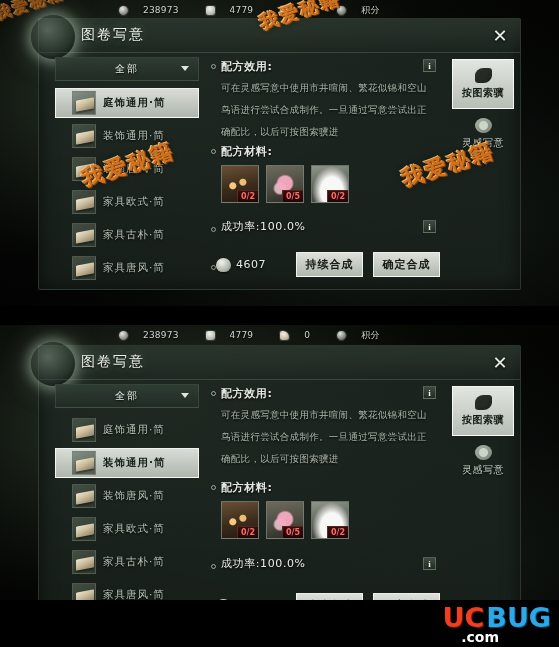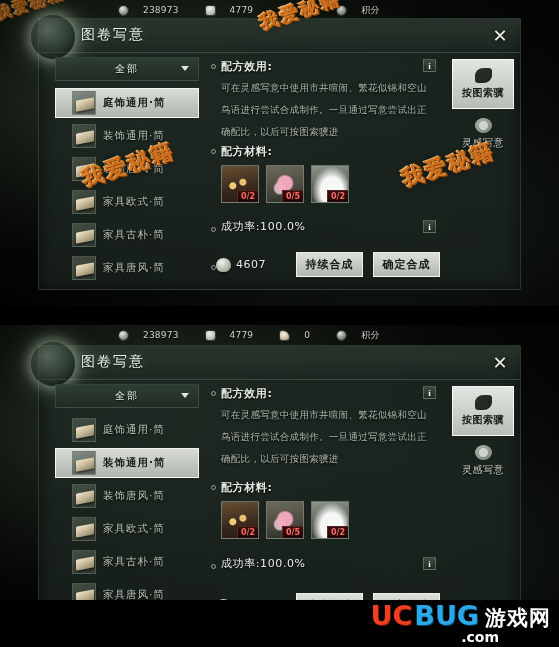--- a/index.html
+++ b/index.html
@@ -559,19 +559,18 @@
     <div class="wm g">我爱秘籍</div>
     <div class="wm d">我爱秘籍</div>
 
   </div>
 
   <div class="botbar">
     <div class="ucbug">
       <div class="line1">
         <span class="uc">UC</span>
           <span class="bug">BUG</span>
-          <span class="cn">游戏网</span>
       </div>
       <div class="line2">.com</div>
     </div>
   </div>
 
 </div>
 
 </body></html>

